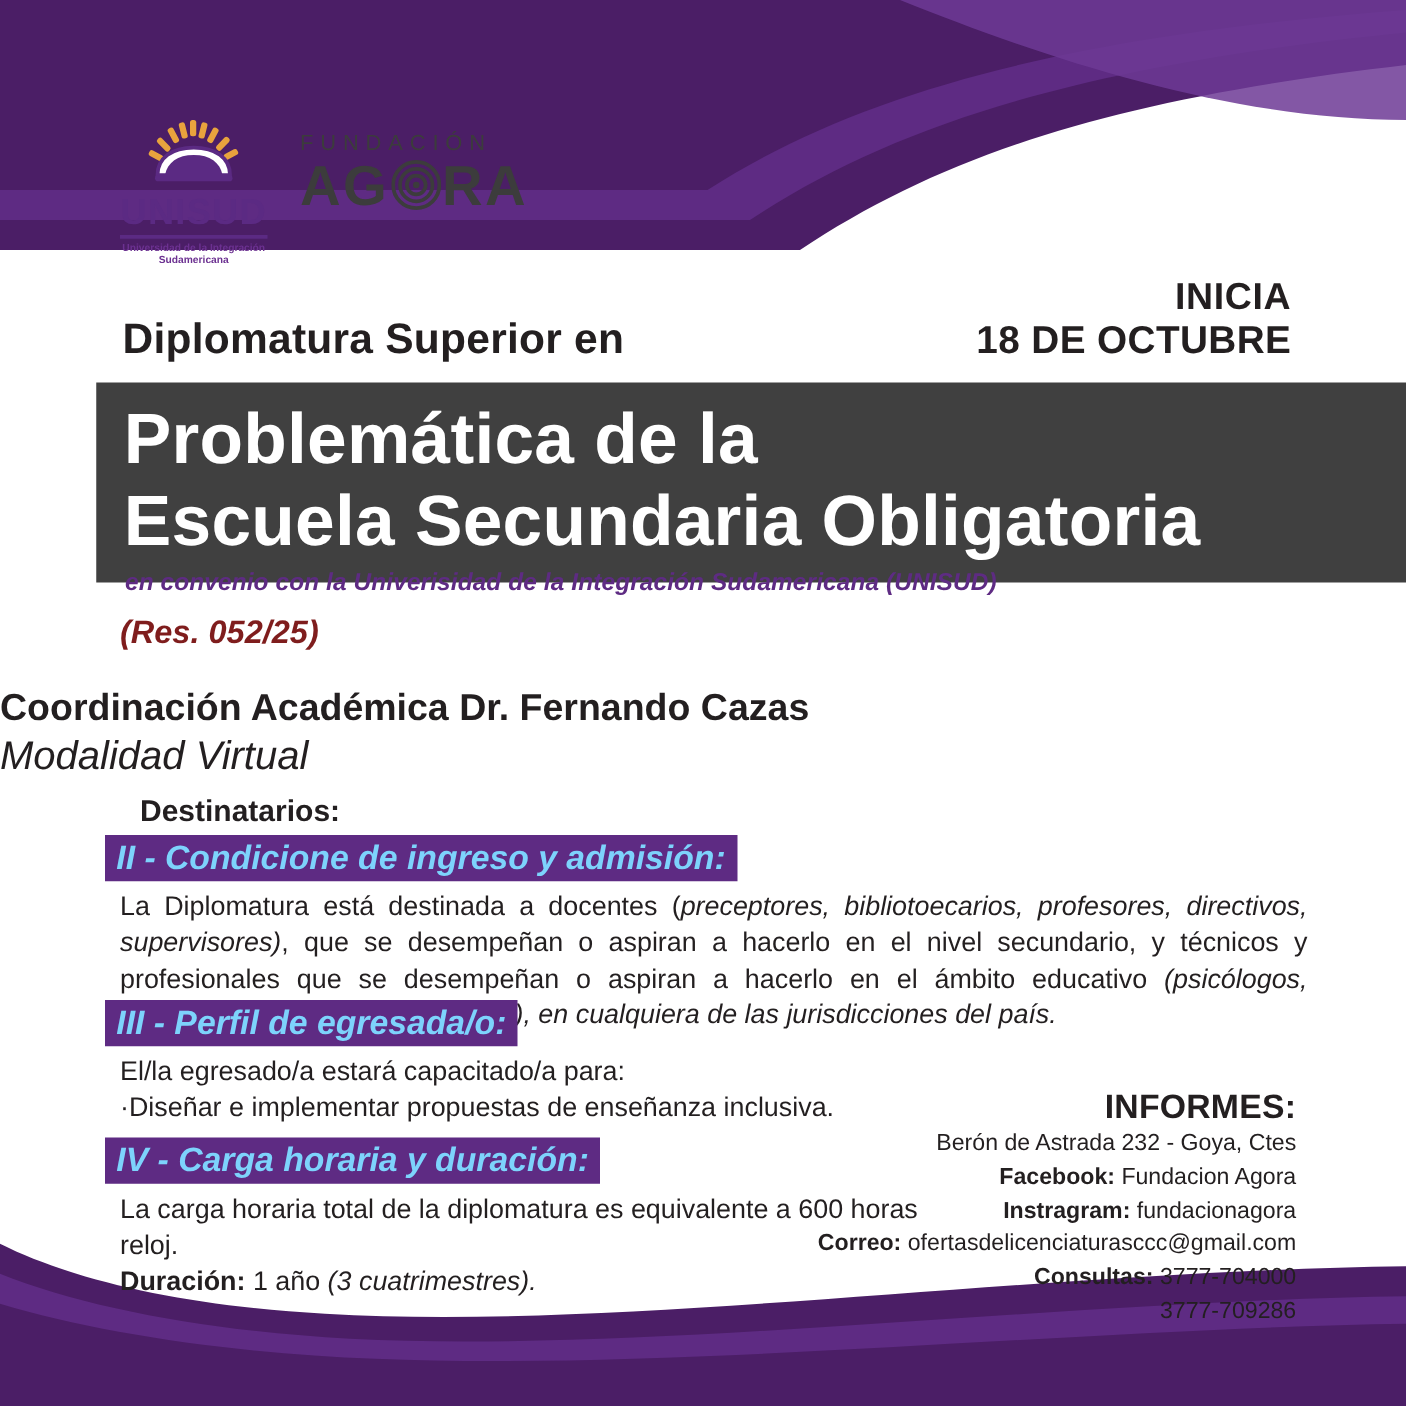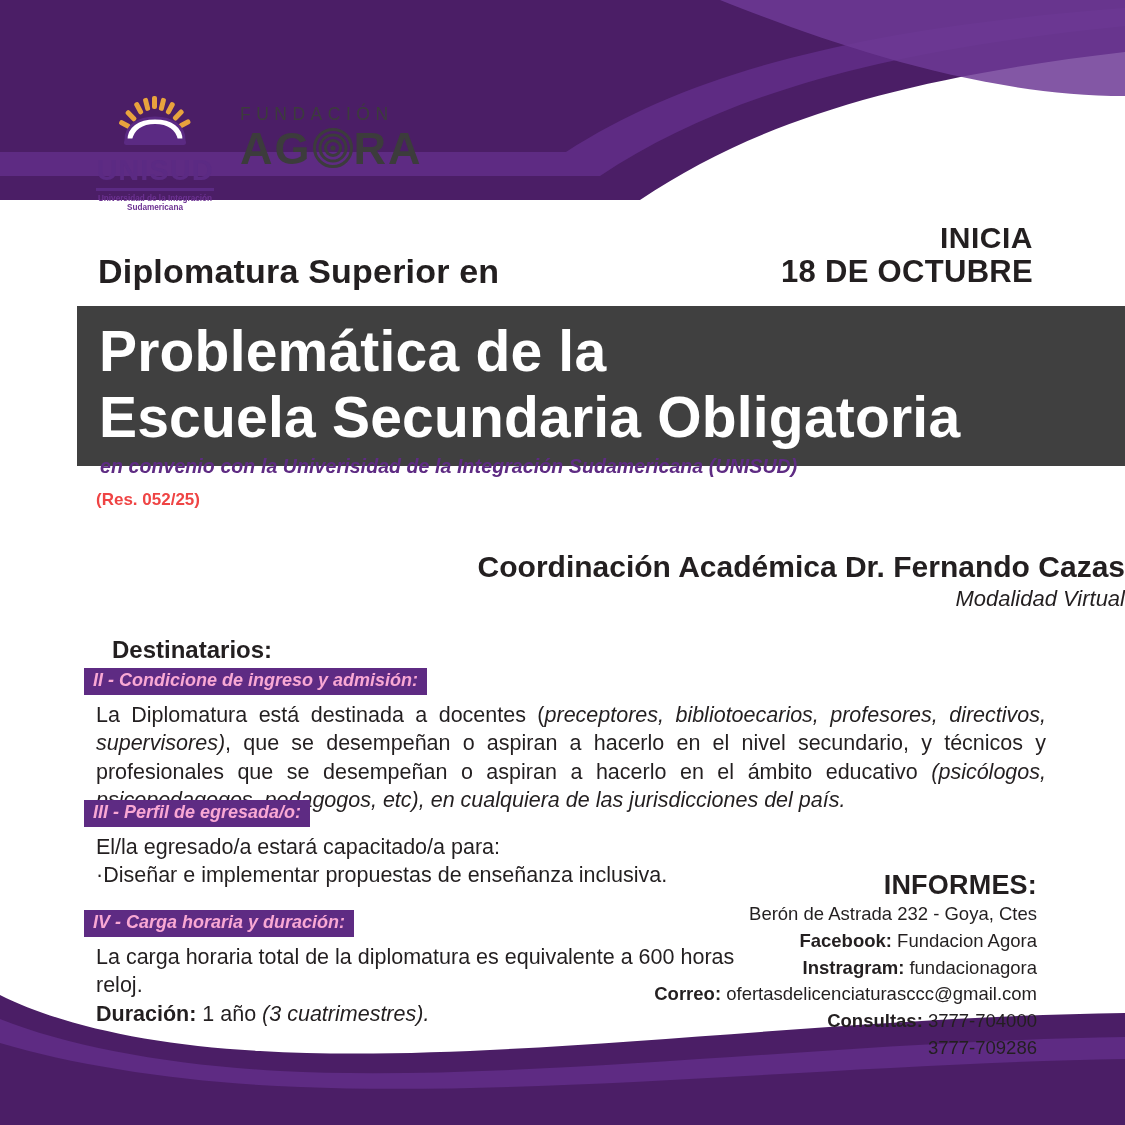--- a/index.html
+++ b/index.html
@@ -160,59 +160,60 @@
     font-size: 19.5px;
     font-weight: 700;
     font-style: italic;
     color: #5e2b83;
     letter-spacing: 0.1px;
   }
   .res {
     position: absolute;
     left: 96px;
     top: 490px;
-    font-size: 17px;
-    font-weight: 700;
-    color: #ef4444;
+    font-size: 26px;
+    font-weight: 700;
+    font-style: italic;
+    color: #7f1d1d;
   }
 
   
   .coord {
     position: absolute;
     left: 0; right: 0;
     top: 550px;
-    text-align: right;
+    text-align: left;
     color: #231f20;
   }
   .coord-line {
     font-size: 30px;
     font-weight: 600;
   }
   .coord-line b { font-weight: 800; }
   .coord-mod {
-    font-size: 22px;
+    font-size: 32px;
     font-style: italic;
     margin-top: 2px;
   }
 
   
   .destinatarios {
     position: absolute;
     left: 112px;
     top: 636px;
     font-size: 24px;
     font-weight: 700;
     color: #231f20;
   }
 
   .sec-head {
     display: inline-block;
     background: #5e2b83;
-    color: #f9a8d4;
-    font-size: 18px;
+    color: #7dd3fc;
+    font-size: 27px;
     font-weight: 700;
     font-style: italic;
     padding: 2px 9px 3px 9px;
     line-height: 1.2;
   }
 
   .block-1 { position: absolute; left: 84px; top: 668px; width: 962px; }
   .block-2 { position: absolute; left: 84px; top: 800px; width: 962px; }
   .block-3 { position: absolute; left: 84px; top: 910px; width: 700px; }
 

